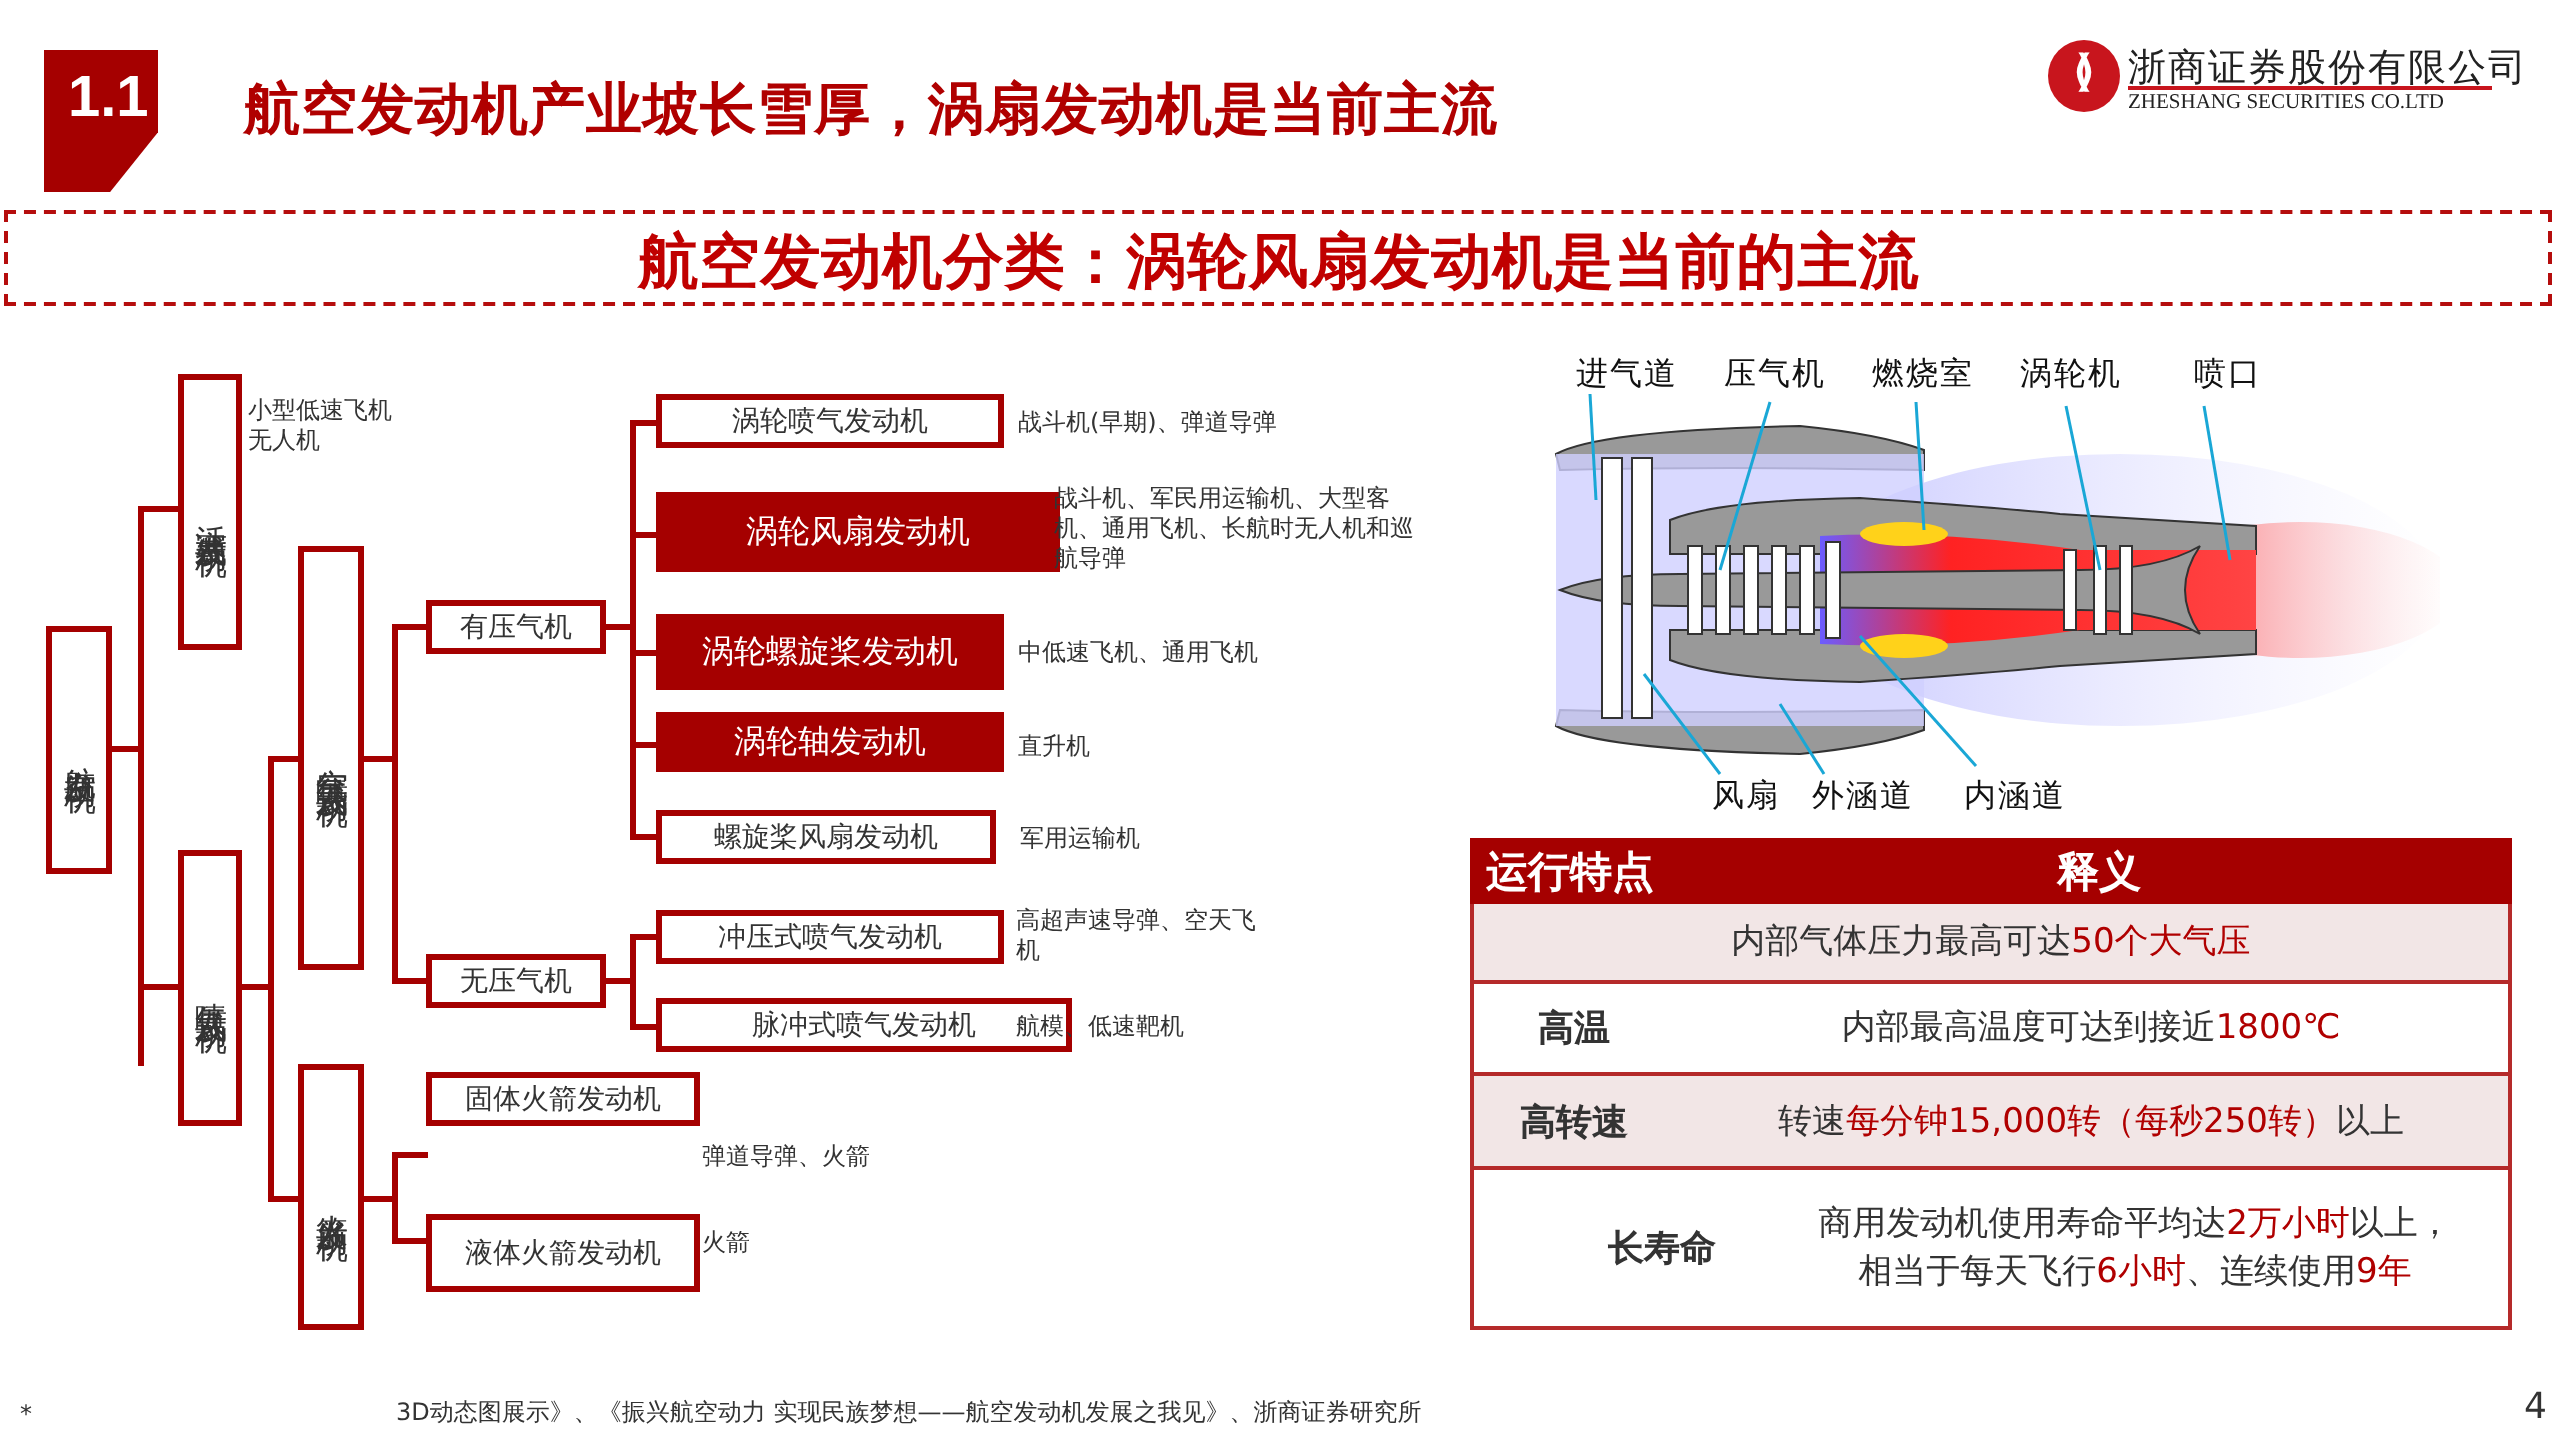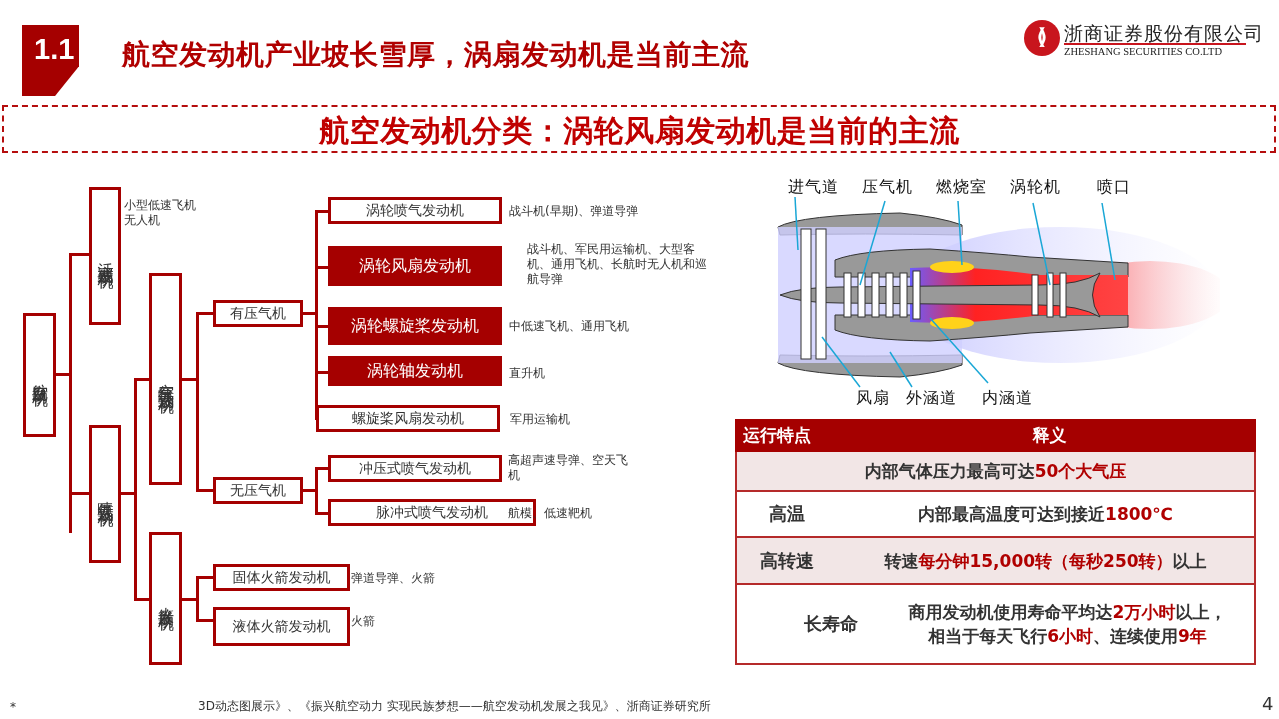--- a/index.html
+++ b/index.html
@@ -30,27 +30,27 @@
           display:flex; align-items:center; justify-content:center; }
   .vtext { writing-mode:vertical-rl; text-orientation:upright; font-size:16px; color:#333; letter-spacing:2px; }
   .ln { position:absolute; background:#a50000; }
   .note { position:absolute; font-size:12px; color:#333; line-height:15px; }
 
   
   .fig-label { position:absolute; font:16px "DejaVu Serif",serif; color:#111; white-space:nowrap; letter-spacing:1px; }
 
   
   .tbl { left:735px; top:419px; width:521px; }
-  .tbl-head { height:33px; background:#a50000; display:flex; color:#fff; font-weight:bold; font-size:17px; }
+  .tbl-head { height:33px; background:#a50000; display:flex; color:#fff; font-weight:bold; font-size:21px; }
   .tbl-head .c1 { width:100px; display:flex; align-items:center; padding-left:8px; }
   .tbl-head .c2 { flex:1; display:flex; align-items:center; justify-content:center; }
   .tbl-row { display:flex; border-left:2px solid #b52a2a; border-right:2px solid #b52a2a; border-bottom:2px solid #b52a2a; box-sizing:border-box; }
   .tbl-row.shade { background:#f2e6e6; }
   .tbl-row .c1 { width:100px; display:flex; align-items:center; justify-content:center; font-weight:bold; font-size:18px; color:#333; }
-  .tbl-row .c2 { flex:1; display:flex; flex-direction:column; align-items:center; justify-content:center; font-weight:bold; font-size:17px; color:#333; text-align:center; line-height:24px;}
+  .tbl-row .c2 { flex:1; display:flex; flex-direction:column; align-items:center; justify-content:center; font-weight:normal; font-size:17px; color:#333; text-align:center; line-height:24px;}
   .hl { color:#b00000; }
 
   .footer-star { left:10px; top:700px; font-size:12px; color:#333; }
   .footer-src { left:198px; top:698px; font-size:12px; color:#333; white-space:nowrap; }
   .page-num { left:1262px; top:693px; font-size:18px; color:#333; }
 </style>
 </head>
 <body>
 
 <div class="abs sec-badge"></div>
@@ -120,36 +120,36 @@
   <div class="ln" style="left:315px;top:266px;width:14px;height:3px;"></div>
   <div class="ln" style="left:315px;top:325px;width:14px;height:3px;"></div>
   <div class="ln" style="left:315px;top:371px;width:14px;height:3px;"></div>
   <div class="ln" style="left:315px;top:417px;width:14px;height:3px;"></div>
 
   <div class="box" style="left:328px;top:197px;width:174px;height:27px;">
     <span>涡轮喷气发动机</span>
   </div>
   <div class="note" style="left:509px;top:204px;">战斗机(早期)、弹道导弹</div>
 
-  <div class="box filled" style="left:328px;top:246px;width:174px;height:40px;text-align:right;">
+  <div class="box filled" style="left:328px;top:246px;width:202px;height:40px;text-align:right;">
     <span>涡轮风扇发动机</span>
   </div>
   <div class="note" style="left:509px;top:242px;width:190px;margin-left:18px;">战斗机、军民用运输机、大型客机、通用飞机、长航时无人机和巡航导弹</div>
 
   <div class="box filled" style="left:328px;top:307px;width:174px;height:38px;">
     <span>涡轮螺旋桨发动机</span>
   </div>
   <div class="note" style="left:509px;top:319px;">中低速飞机、通用飞机</div>
 
   <div class="box filled" style="left:328px;top:356px;width:174px;height:30px;">
     <span>涡轮轴发动机</span>
   </div>
   <div class="note" style="left:509px;top:366px;">直升机</div>
 
-  <div class="box" style="left:316px;top:405px;width:184px;height:27px;">
+  <div class="box" style="left:328px;top:405px;width:170px;height:27px;">
     <span>螺旋桨风扇发动机</span>
   </div>
   <div class="note" style="left:510px;top:412px;">军用运输机</div>
 
   <div class="ln" style="left:303px;top:489px;width:14px;height:3px;"></div>
   <div class="ln" style="left:315px;top:467px;width:3px;height:47px;"></div>
   <div class="ln" style="left:315px;top:467px;width:14px;height:3px;"></div>
   <div class="ln" style="left:315px;top:512px;width:14px;height:3px;"></div>
 
   <div class="box" style="left:328px;top:455px;width:174px;height:27px;">
@@ -160,21 +160,21 @@
   <div class="box" style="left:328px;top:499px;width:208px;height:27px;">
     <span>脉冲式喷气发动机</span>
   </div>
   <div class="note" style="left:508px;top:506px;">航模、低速靶机</div>
 
   <div class="ln" style="left:182px;top:598px;width:16px;height:3px;"></div>
   <div class="ln" style="left:196px;top:576px;width:3px;height:46px;"></div>
   <div class="ln" style="left:196px;top:576px;width:18px;height:3px;"></div>
   <div class="ln" style="left:196px;top:619px;width:18px;height:3px;"></div>
 
-  <div class="box" style="left:213px;top:564px;width:137px;height:27px;">
+  <div class="box" style="left:213px;top:536px;width:137px;height:27px;">
     <span>固体火箭发动机</span>
   </div>
   <div class="note" style="left:351px;top:571px;">弹道导弹、火箭</div>
 
   <div class="box" style="left:213px;top:607px;width:137px;height:39px;">
     <span>液体火箭发动机</span>
   </div>
   <div class="note" style="left:351px;top:614px;">火箭</div>
 </div>
 

